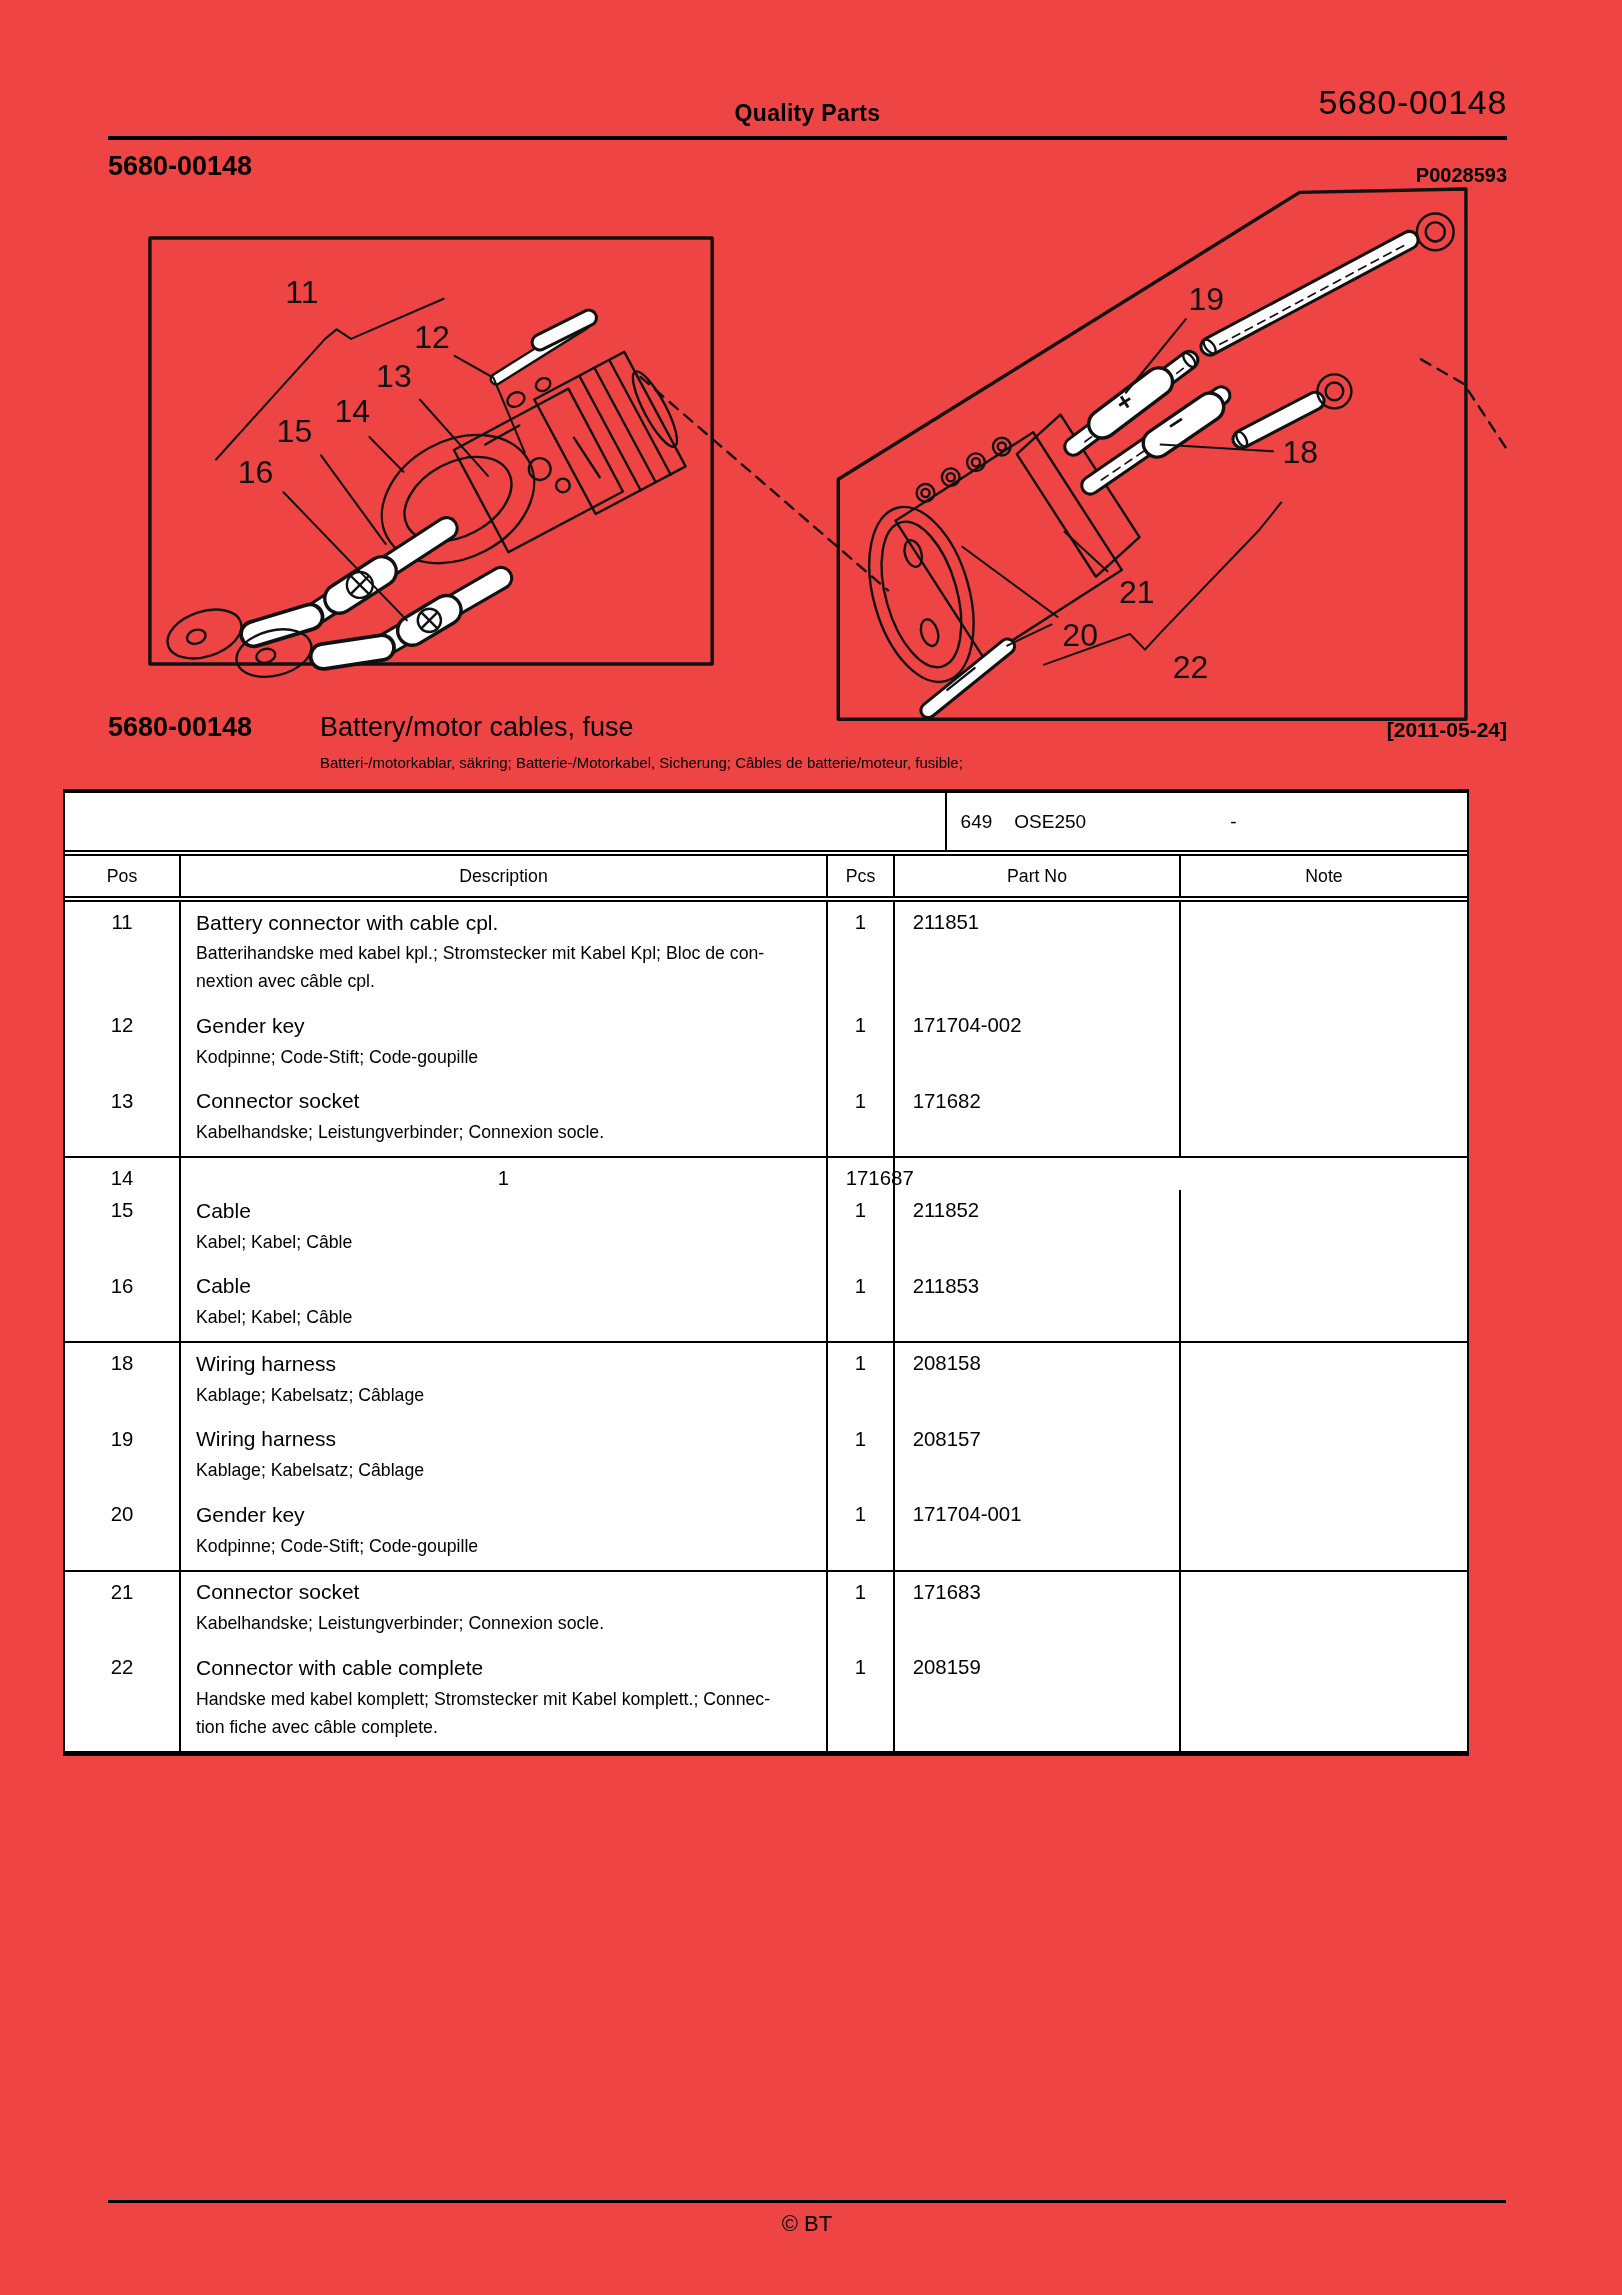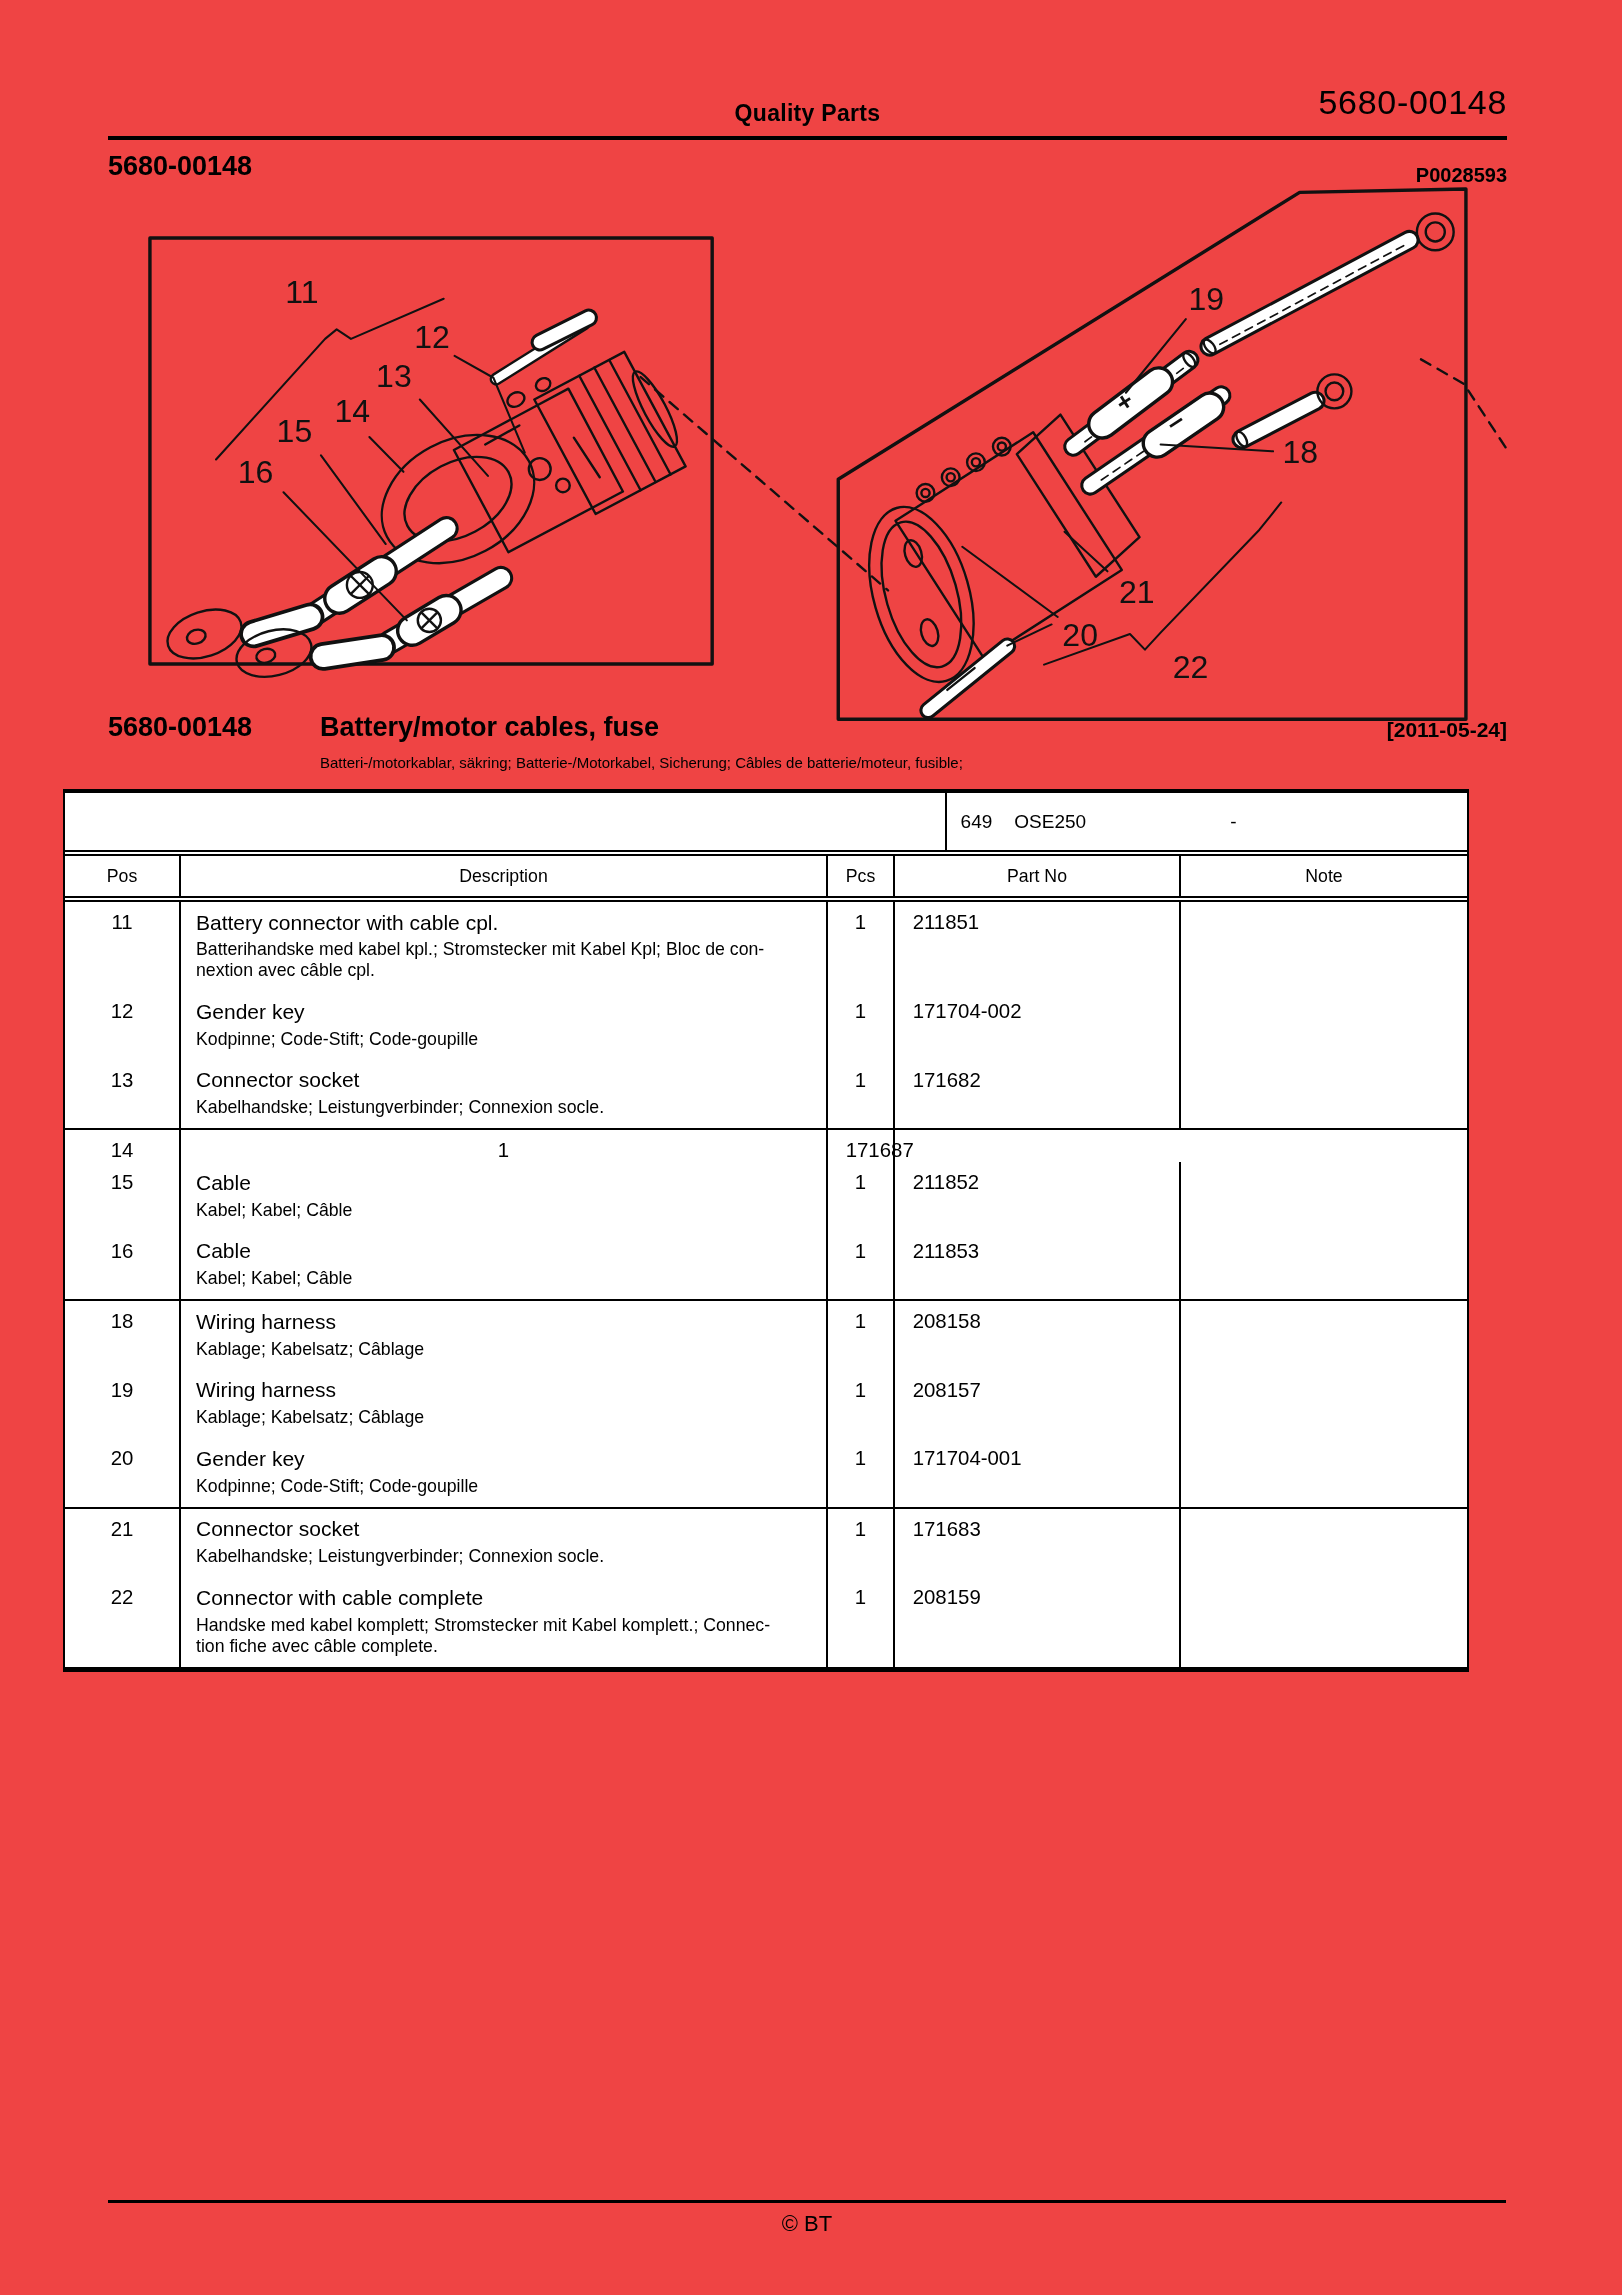--- a/index.html
+++ b/index.html
@@ -17,21 +17,21 @@
   .hdr-code{position:absolute;right:115px;top:83px;font-size:34px;font-weight:normal;letter-spacing:0.7px;}
   .hdr-rule{position:absolute;left:108px;right:115px;top:136px;height:4.1px;background:#000;}
   .hdr-code-left{position:absolute;left:108px;top:151px;font-size:27px;font-weight:bold;}
   .hdr-plate{position:absolute;right:115px;top:164px;font-size:20px;font-weight:bold;}
   
   .diagram-svg{position:absolute;left:0;top:0;width:1622px;height:825px;pointer-events:none;}
   .diagram-svg text.callout{font-family:"Liberation Sans",sans-serif;font-size:47px;fill:#111;}
   .diagram-svg text.mark{font-family:"Liberation Sans",sans-serif;font-weight:bold;fill:#111;}
   
   .title-code{position:absolute;left:108px;top:712px;font-size:27px;font-weight:bold;}
-  .title-name{position:absolute;left:320px;top:712px;font-size:27px;font-weight:bold;}
+  .title-name{position:absolute;left:320px;top:712px;font-size:27px;font-weight:normal;}
   .title-date{position:absolute;right:115px;top:718px;font-size:21px;font-weight:bold;}
   .title-sub{position:absolute;left:320px;top:754px;font-size:15px;}
   
   .ptable{
     position:absolute;left:63px;top:789px;width:1406px;
     box-sizing:border-box;
     border:2.7px solid #000;border-top-width:4.1px;border-bottom-width:5.5px;
     background:#fff;
   }
   .band{display:grid;grid-template-columns:880px auto;border-bottom:6.1px double #000;}
@@ -41,21 +41,21 @@
   .band-right .v2{margin-left:22px;}
   .band-right .v3{margin-left:144px;}
   .hrow{display:grid;grid-template-columns:116px 647px 67px 286px auto;border-bottom:6.1px double #000;}
   .hrow>div{height:40px;display:flex;align-items:center;justify-content:center;font-size:17.7px;}
   .c{border-right:2px solid #000;}
   .row{display:grid;grid-template-columns:116px 647px 67px 286px auto;}
   .row.grp{border-top:2px solid #000;}
   .cell-pos{font-size:20.4px;text-align:center;padding-top:8.9px;}
   .cell-desc{padding:7.5px 13.6px 10.2px 15px;}
   .cell-desc .nm{font-size:21px;line-height:25px;}
-  .cell-desc .sub{font-size:17.7px;line-height:21px;margin-top:4.8px;white-space:pre-line;}
+  .cell-desc .sub{font-size:17.7px;line-height:28px;margin-top:4.8px;white-space:pre-line;}
   .cell-pcs{font-size:20.4px;text-align:center;padding-top:8.9px;}
   .cell-part{font-size:20.4px;padding:8.9px 0 0 17.7px;}
   .cell-note{}
   
   .ftr-rule{position:absolute;left:108px;right:116px;top:2200px;height:3.4px;background:#000;}
   .ftr-text{position:absolute;left:108px;right:116px;top:2211px;text-align:center;font-size:22px;}
 </style>
 </head>
 <body>
 

